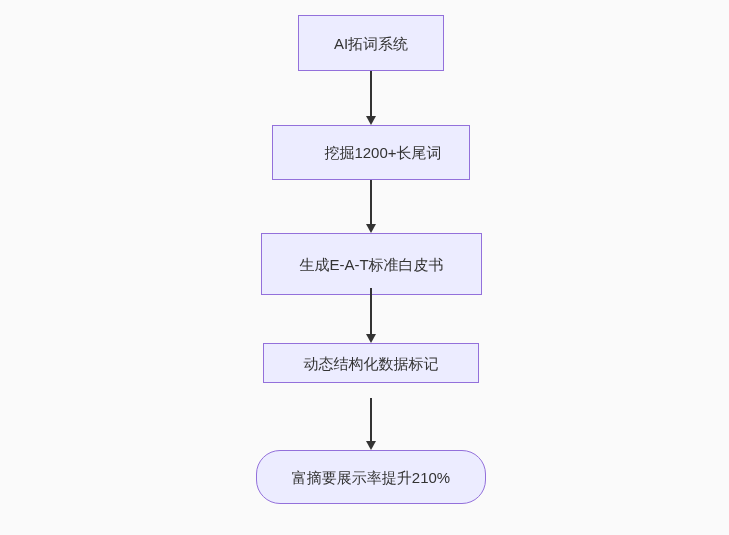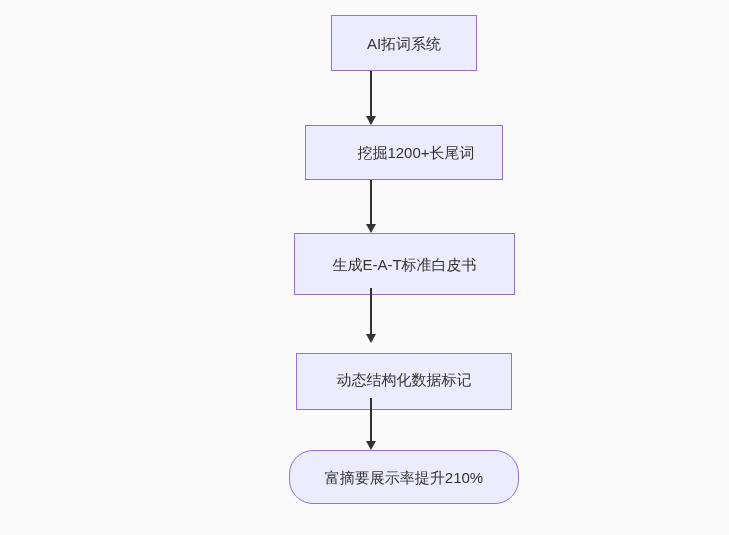--- a/index.html
+++ b/index.html
@@ -25,26 +25,25 @@
     background: #ECECFF;
     border: 1px solid #9370DB;
     color: #333333;
     font-size: 15px;
     line-height: 1;
     display: flex;
     align-items: center;
     justify-content: center;
     text-align: center;
     white-space: nowrap;
-    margin-left: 33px;
   }
   .node-1 { left: 298px; top: 15px;  width: 146px; height: 56px; }
   .node-2 { left: 272px; top: 125px; width: 198px; height: 55px; padding-left: 24px; }
   .node-3 { left: 261px; top: 233px; width: 221px; height: 62px; }
-  .node-4 { left: 263px; top: 353px; width: 216px; height: 57px; font-family: Liberation Mono, monospace; }
+  .node-4 { left: 263px; top: 343px; width: 216px; height: 40px; }
   .node-5 { left: 256px; top: 450px; width: 230px; height: 54px; border-radius: 24px; }
 
   .arrow {
     position: absolute;
     left: 366px;
     width: 10px;
   }
   .arrow-1 { top: 71px;  height: 54px; }
   .arrow-2 { top: 180px; height: 53px; }
   .arrow-3 { top: 288px; height: 55px; }

